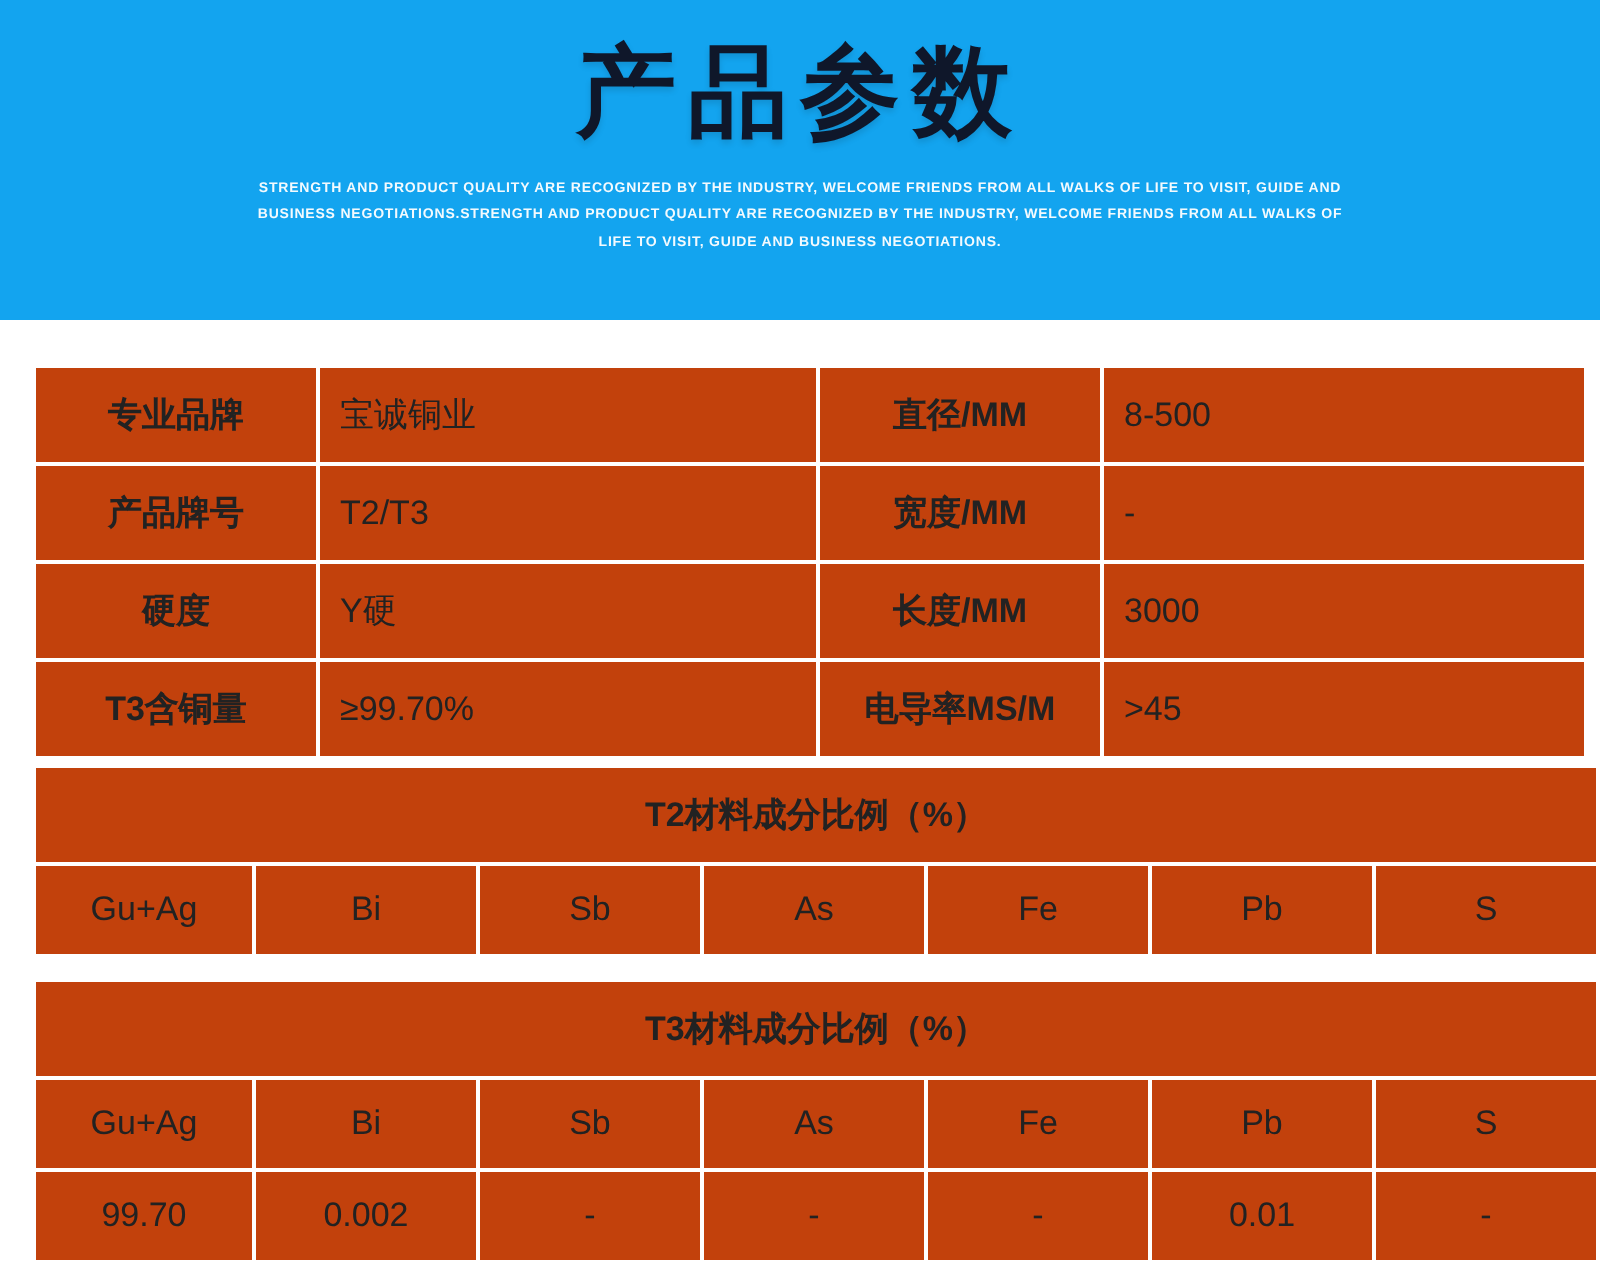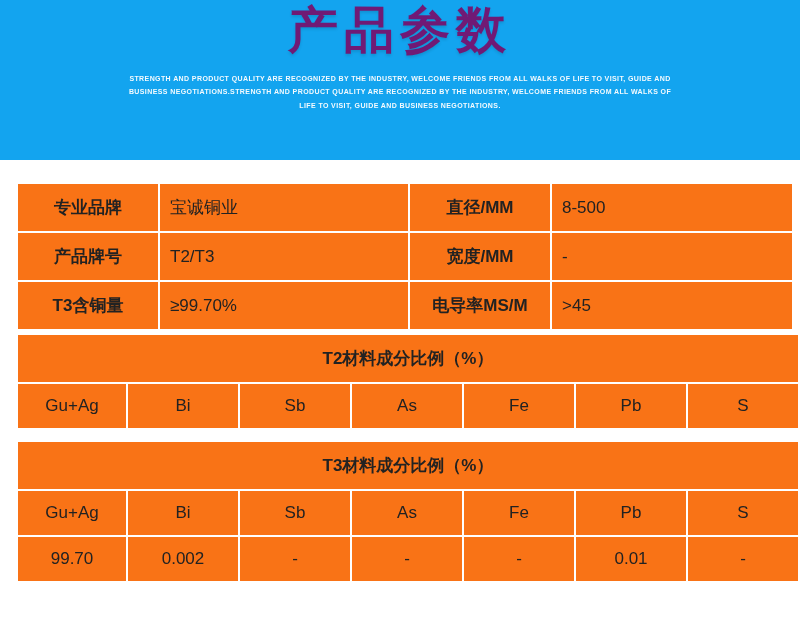--- a/index.html
+++ b/index.html
@@ -17,24 +17,25 @@
   
   .banner {
     width: 800px;
     height: 160px;
     background: #13a4ef;
     position: relative;
     box-sizing: border-box;
   }
   .banner-title {
     text-align: center;
-    color: #701a75;
+    color: #0f172a;
     font-size: 50px;
     font-weight: bold;
     letter-spacing: 6px;
+    padding-top: 16px;
     line-height: 1.2;
     text-shadow: 0 2px 3px rgba(0,0,0,0.12);
   }
   .banner-sub {
     margin: 12px auto 0 auto;
     width: 560px;
     text-align: center;
     color: #ffffff;
     font-size: 7px;
     line-height: 1.9;
@@ -51,21 +52,21 @@
   table.spec {
     border-collapse: separate;
     border-spacing: 2px;
     width: 768px;
     table-layout: fixed;
   }
   table.spec td {
     height: 38px;
     font-size: 17px;
     color: #222222;
-    background: #f97316;
+    background: #c2410c;
     padding: 12px 10px;
     box-sizing: border-box;
     vertical-align: middle;
     white-space: nowrap;
     overflow: hidden;
   }
   td.lbl {
     background: #13a4ef;
     color: #ffffff;
     font-weight: bold;
@@ -124,20 +125,26 @@
         <td class="lbl">直径/MM</td>
         <td class="val">8-500</td>
       </tr>
       <tr>
         <td class="lbl">产品牌号</td>
         <td class="val">T2/T3</td>
         <td class="lbl">宽度/MM</td>
         <td class="val">-</td>
       </tr>
       <tr>
+        <td class="lbl">硬度</td>
+        <td class="val">Y硬</td>
+        <td class="lbl">长度/MM</td>
+        <td class="val">3000</td>
+      </tr>
+      <tr>
         <td class="lbl">T3含铜量</td>
         <td class="val">≥99.70%</td>
         <td class="lbl">电导率MS/M</td>
         <td class="val">&gt;45</td>
       </tr>
     </tbody>
   </table>
 
   <table class="spec" style="margin-top:2px">
     <colgroup>

